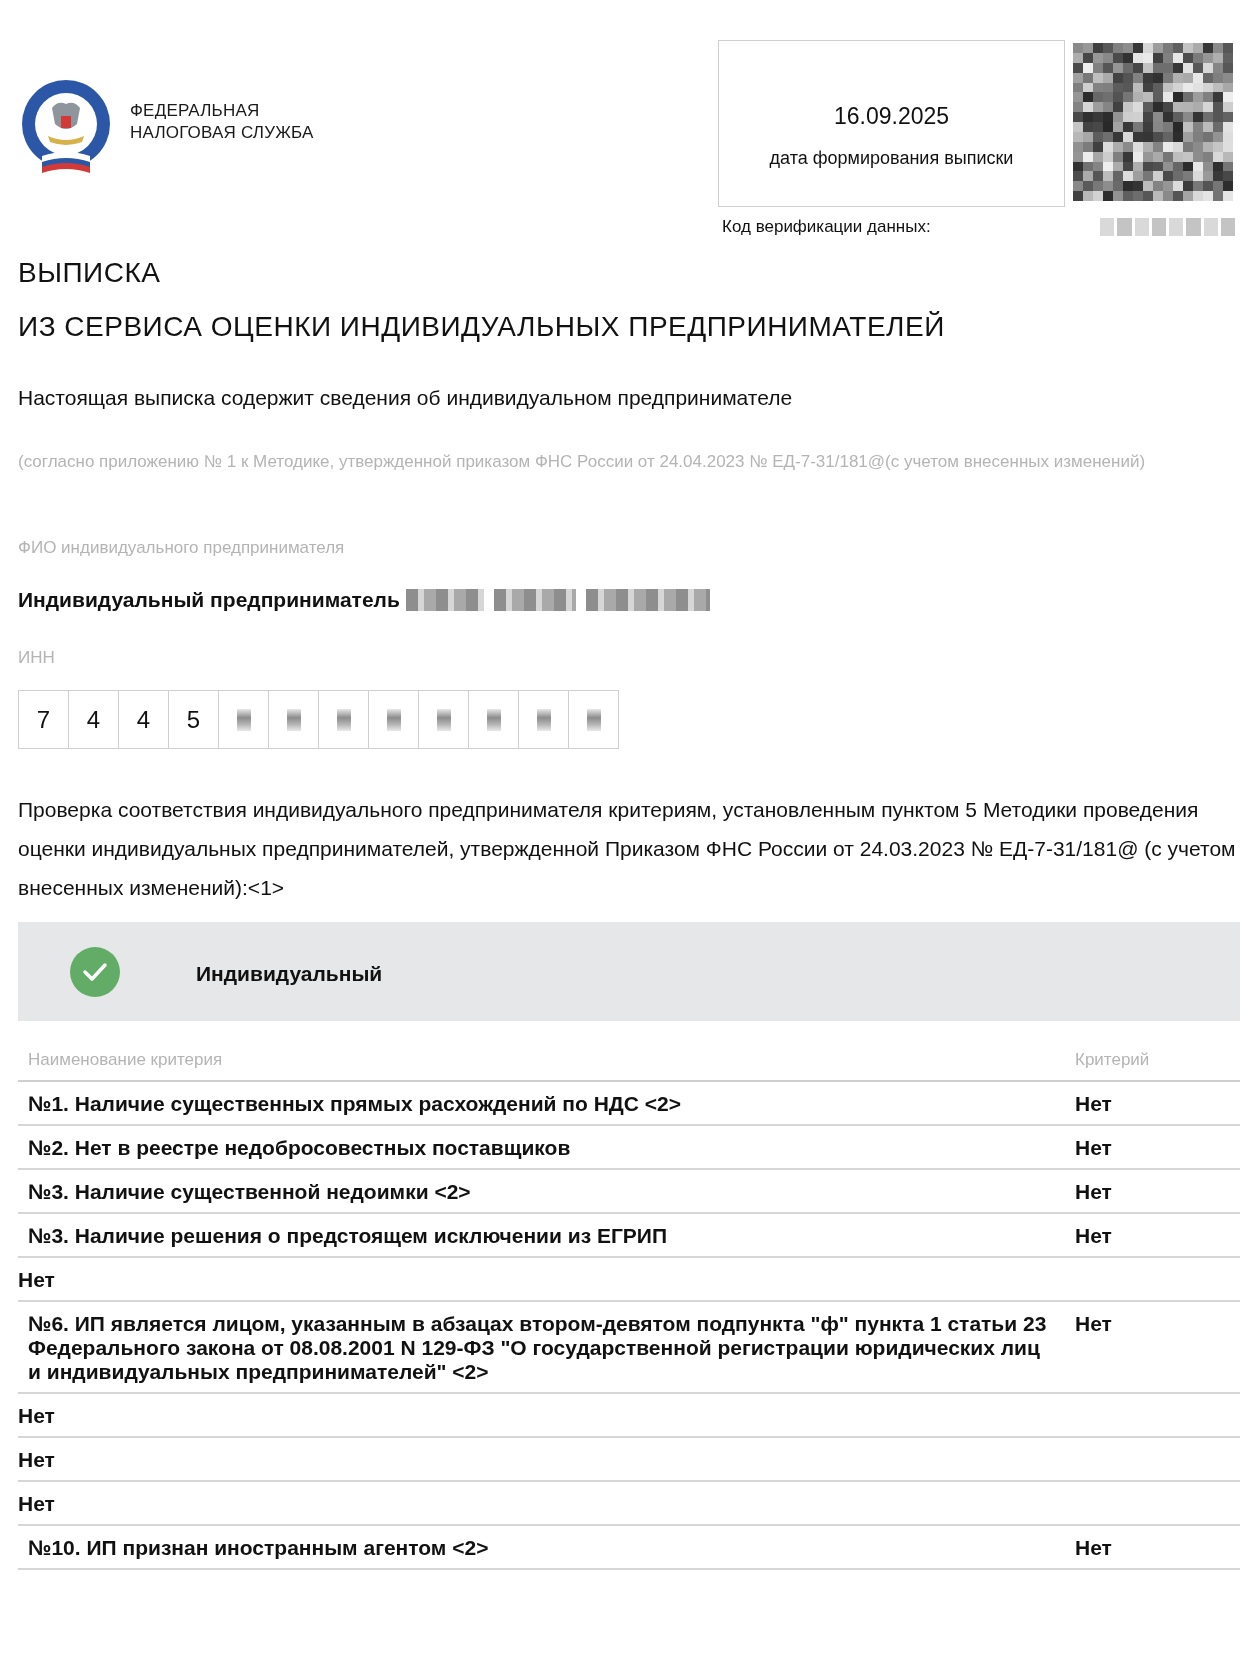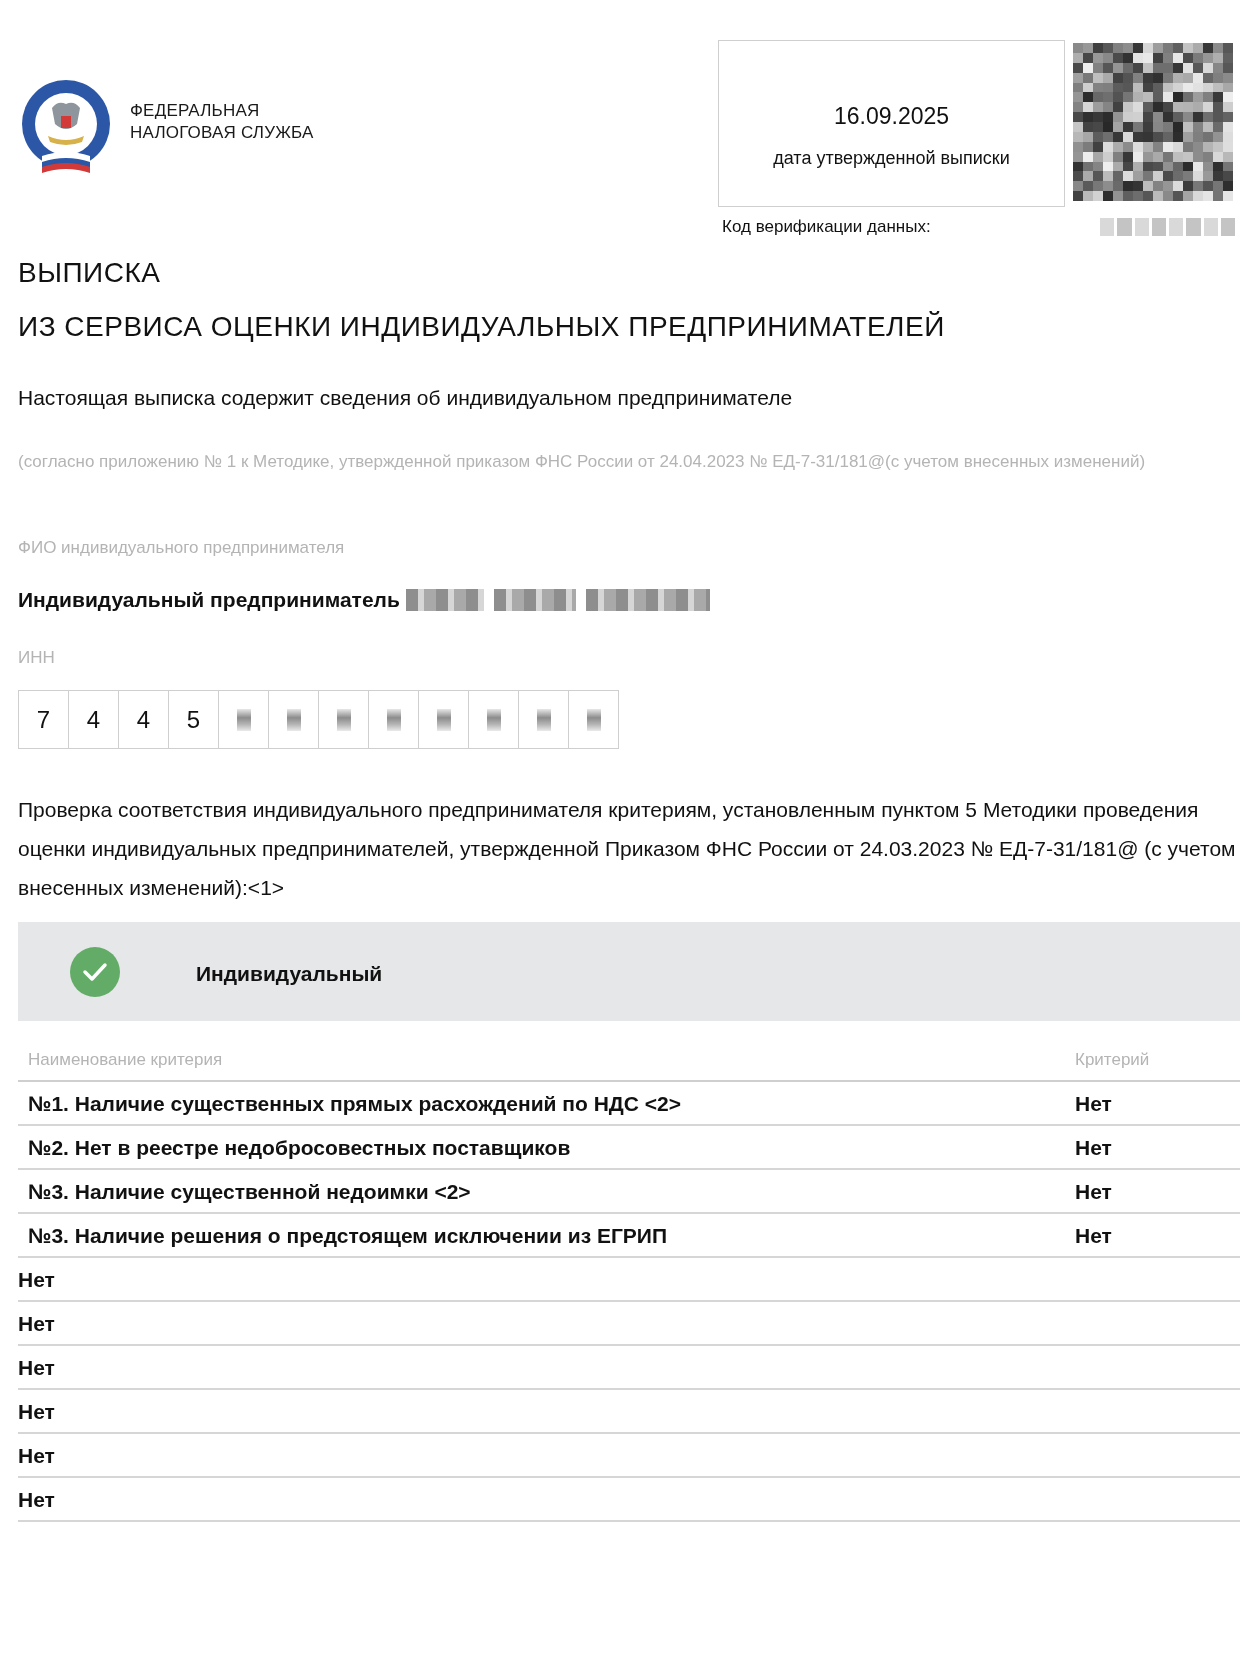--- a/index.html
+++ b/index.html
@@ -79,21 +79,21 @@
     <path d="M24 89 q24 -8 48 0 l0 6 q-24 -8 -48 0z" fill="#d23a3a"></path>
   </svg>
 </div>
 <div class="abs org-name">
   <div>ФЕДЕРАЛЬНАЯ</div>
   <div>НАЛОГОВАЯ СЛУЖБА</div>
 </div>
 
 <div class="abs date-box">
   <div class="date">16.09.2025</div>
-  <div class="date-label">дата утвержденной выписки</div>
+  <div class="date-label">дата формирования выписки</div>
 </div>
 
 <div class="abs qr" id="qr">
     <span style="background: rgb(138, 138, 138);"></span>
     <span style="background: rgb(152, 152, 152);"></span>
     <span style="background: rgb(63, 63, 63);"></span>
     <span style="background: rgb(88, 88, 88);"></span>
     <span style="background: rgb(128, 128, 128);"></span>
     <span style="background: rgb(141, 141, 141);"></span>
     <span style="background: rgb(55, 55, 55);"></span>
@@ -437,28 +437,30 @@
         <div class="c2">Нет</div>
       </div>
       <div class="row">
         <div class="c1">№3. Наличие решения о предстоящем исключении из ЕГРИП</div>
         <div class="c2">Нет</div>
       </div>
       <div class="row">
         <div class="c2">Нет</div>
       </div>
       <div class="row">
-        <div class="c2">Нет</div>
-      </div>
-      <div class="row">
-        <div class="c2">Нет</div>
-      </div>
-      <div class="row">
-        <div class="c2">Нет</div>
-      </div>
-      <div class="row">
-        <div class="c2">Нет</div>
-      </div>
-      <div class="row">
+        <div class="c1">№6. ИП является лицом, указанным в абзацах втором-девятом подпункта "ф" пункта 1 статьи 23 Федерального закона от 08.08.2001 N 129-ФЗ "О государственной регистрации юридических лиц и индивидуальных предпринимателей" &lt;2&gt;</div>
+        <div class="c2">Нет</div>
+      </div>
+      <div class="row">
+        <div class="c2">Нет</div>
+      </div>
+      <div class="row">
+        <div class="c2">Нет</div>
+      </div>
+      <div class="row">
+        <div class="c2">Нет</div>
+      </div>
+      <div class="row">
+        <div class="c1">№10. ИП признан иностранным агентом  &lt;2&gt;</div>
         <div class="c2">Нет</div>
       </div>
     </div>
 </div>
 
 </body></html>

